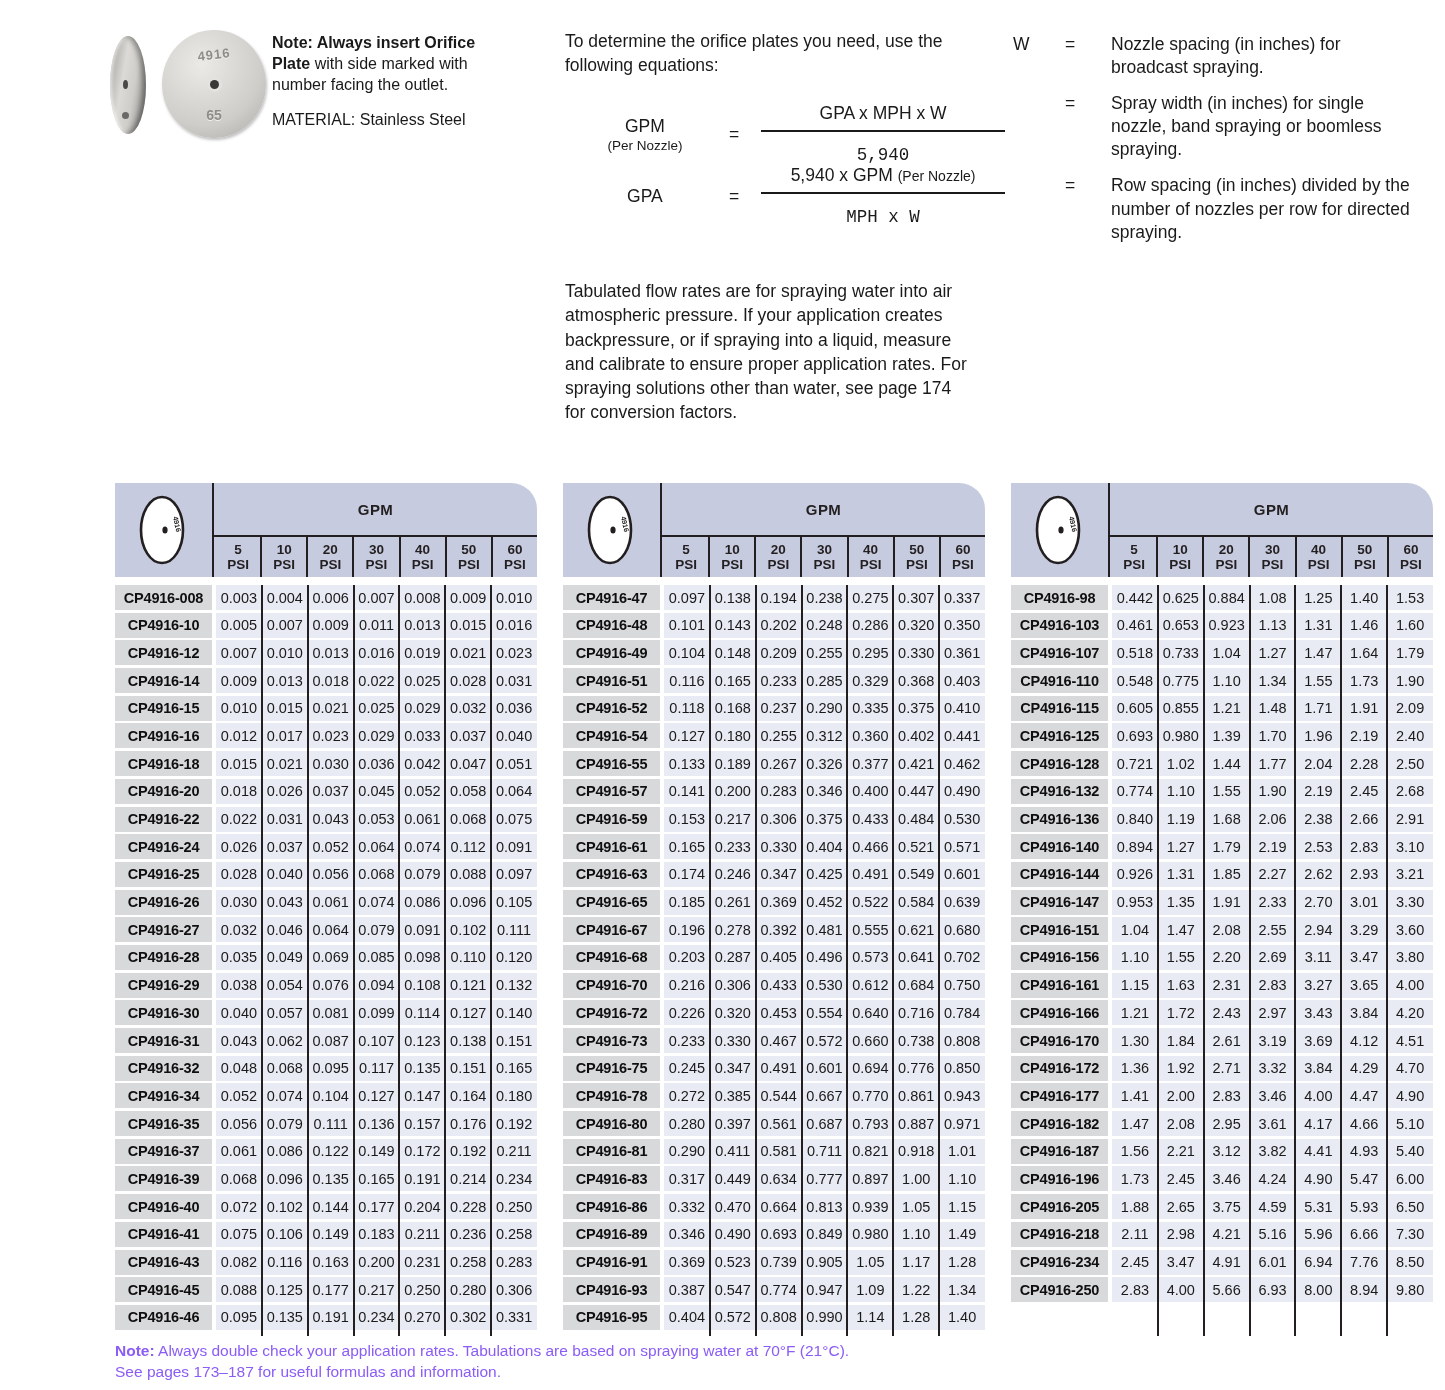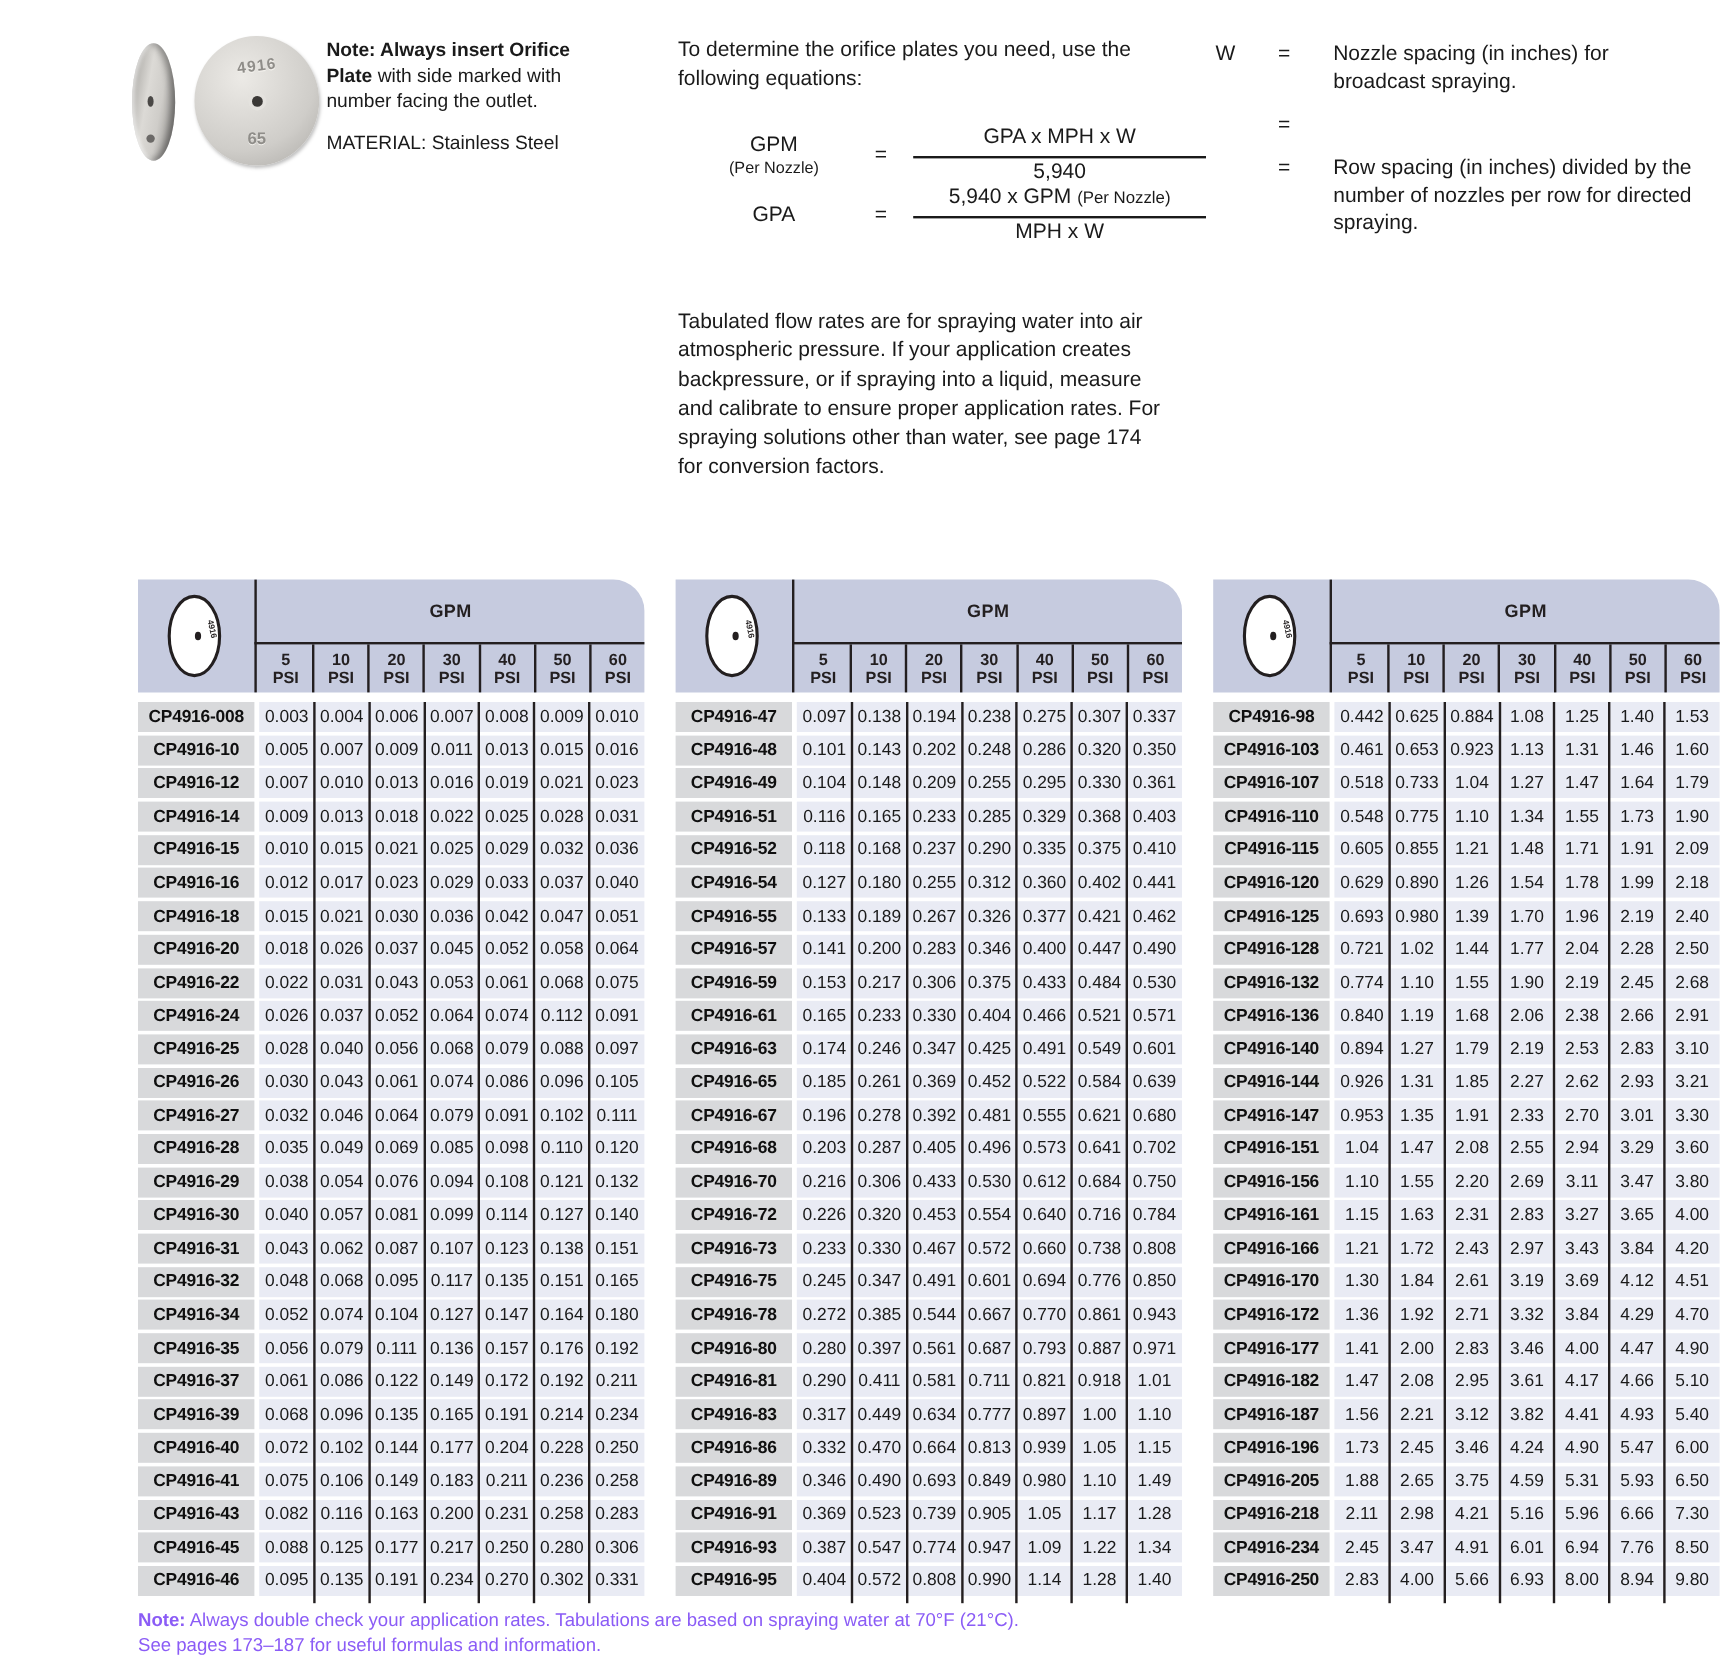--- a/index.html
+++ b/index.html
@@ -32,21 +32,21 @@
   .mid-col{position:absolute;left:565px;top:30px;width:440px;}
   .mid-intro{margin:0;font-size:17.5px;line-height:1.35;}
   .equation{display:flex;align-items:center;margin-left:18px;}
   .eq-1{margin-top:26px;}
   .eq-2{}
   .eq-lhs{width:128px;text-align:center;font-size:17.5px;}
   .eq-lhs .sub{font-size:13.5px;margin-top:1px;}
   .eq-sign{width:56px;text-align:center;font-size:17.5px;}
   .fraction{width:252px;text-align:center;font-size:17.5px;}
   .fraction .num{padding:0 4px 6px;border-bottom:2.5px solid #1a1a1a;}
-  .fraction .den{padding-top:0;}
+  .fraction .den{padding-top:13px;font-family:Liberation Mono, monospace;}
   .fraction .sub{font-size:14px;}
   .mid-paragraph{margin:52px 0 0 0;width:408px;font-size:17.5px;line-height:1.38;}
   
   .w-section{position:absolute;left:1013px;top:33px;width:402px;font-size:17.5px;line-height:1.32;}
   .w-row{display:flex;margin-bottom:13px;}
   .w-sym{width:52px;}
   .w-eq{width:46px;}
   .w-text{flex:1;}
   
   .flow-table{position:absolute;top:483px;width:422px;height:856px;}
@@ -120,20 +120,21 @@
 
 <div class="w-section">
   <div class="w-row">
     <div class="w-sym">W</div>
     <div class="w-eq">=</div>
     <div class="w-text">Nozzle spacing (in inches) for broadcast spraying.</div>
   </div>
   <div class="w-row">
     <div class="w-sym"></div>
     <div class="w-eq">=</div>
+    <div class="w-text">Spray width (in inches) for single nozzle, band spraying or boomless spraying.</div>
   </div>
   <div class="w-row">
     <div class="w-sym"></div>
     <div class="w-eq">=</div>
     <div class="w-text">Row spacing (in inches) divided by the number of nozzles per row for directed spraying.</div>
   </div>
 </div>
 
 <div class="flow-table" id="table-1">
   <div class="tbl-header">
@@ -991,32 +992,20 @@
           <div class="val">0.605</div>
           <div class="val">0.855</div>
           <div class="val">1.21</div>
           <div class="val">1.48</div>
           <div class="val">1.71</div>
           <div class="val">1.91</div>
           <div class="val">2.09</div>
         </div>
       </div>
       <div class="t-row">
-        <div class="lbl">CP4916-120</div>
-        <div class="data-strip">
-          <div class="val">0.629</div>
-          <div class="val">0.890</div>
-          <div class="val">1.26</div>
-          <div class="val">1.54</div>
-          <div class="val">1.78</div>
-          <div class="val">1.99</div>
-          <div class="val">2.18</div>
-        </div>
-      </div>
-      <div class="t-row">
         <div class="lbl">CP4916-125</div>
         <div class="data-strip">
           <div class="val">0.693</div>
           <div class="val">0.980</div>
           <div class="val">1.39</div>
           <div class="val">1.70</div>
           <div class="val">1.96</div>
           <div class="val">2.19</div>
           <div class="val">2.40</div>
         </div>

